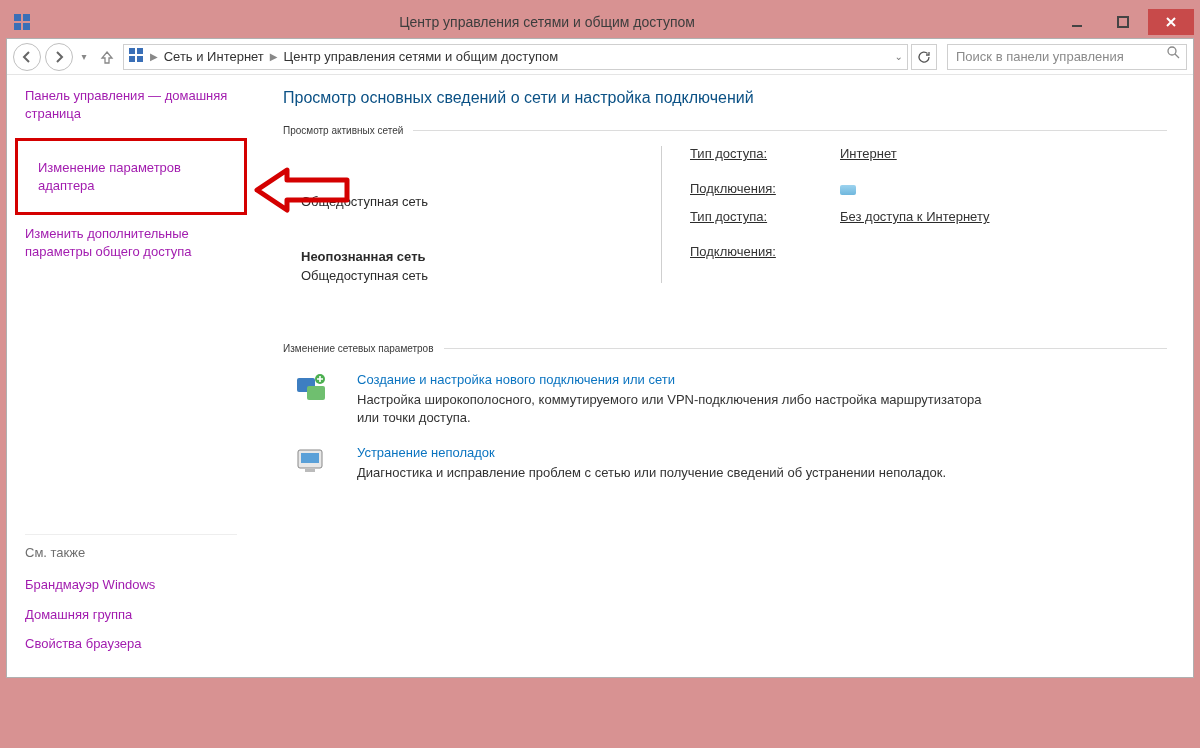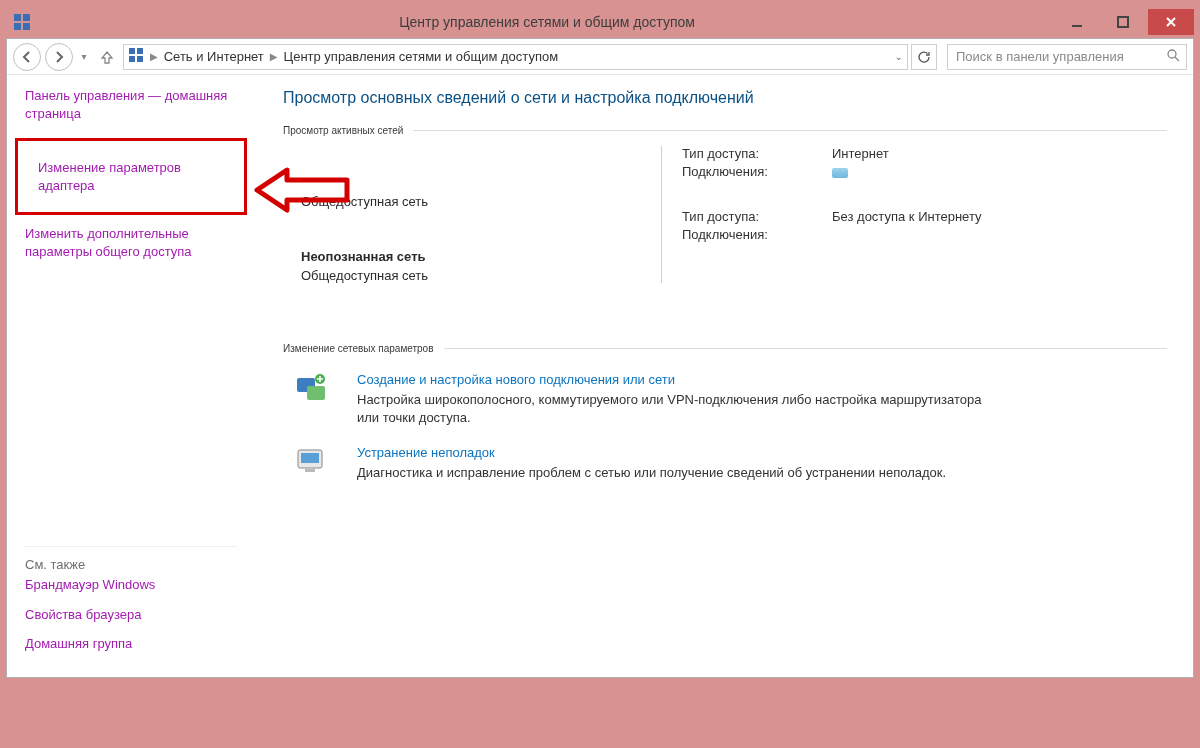--- a/index.html
+++ b/index.html
@@ -98,21 +98,20 @@
     display: flex; align-items:center; justify-content:center;
     margin-left: -1px;
     color: #555;
   }
   .searchbox {
     width: 240px;
     height: 26px;
     border: 1px solid #cfcfcf;
     margin-left: 6px;
     display: flex;
-    align-items: center;
     padding: 0 6px;
     color: #8a8a8a;
     position: relative;
   }
   .searchbox input {
     border: none;
     outline: none;
     width: 100%;
     font-size: 13px;
     color: #333;
@@ -141,21 +140,21 @@
     cursor: pointer;
   }
   .sidebar .highlighted {
     border: 3px solid #d40000;
     padding: 6px 8px;
     margin: 4px -10px 10px -10px;
   }
   .sidebar .spacer { flex: 1; }
   .sidebar .see-also {
     color: #6e6e6e;
-    margin-bottom: 4px;
+    margin-bottom: 16px;
     border-top: 1px solid #eee;
     padding-top: 10px;
   }
   .main {
     flex: 1;
     padding: 14px 26px 14px 28px;
     overflow-y: auto;
     color: #2b2b2b;
     position: relative;
   }
@@ -192,25 +191,26 @@
     width: 330px;
   }
   .network-name {
     font-weight: 700;
   }
   .network-type {
     margin-top: 4px;
   }
   .network-right {
     border-left: 1px solid #cfcfcf;
-    padding-left: 20px;
+    padding-left: 28px;
     display: grid;
     grid-template-columns: 150px auto;
-    row-gap: 3px;
+    row-gap: 20px;
     align-content: start;
+    text-decoration: underline;
   }
   .network-right .label { color: #333; }
   .network-right .val { color: #333; }
   .change-section {
     margin-top: 60px;
   }
   .action-row {
     display: flex;
     gap: 30px;
     padding: 8px 0 10px 12px;
@@ -330,22 +330,22 @@
     <div class="content">
       <div class="sidebar">
         <a>Панель управления — домашняя страница</a>
         <div class="highlighted">
           <a style="margin:12px">Изменение параметров адаптера</a>
         </div>
         <a>Изменить дополнительные параметры общего доступа</a>
         <div class="spacer"></div>
         <div class="see-also">См. также</div>
         <a>Брандмауэр Windows</a>
+        <a>Домашняя группа</a>
         <a>Свойства браузера</a>
-        <a>Домашняя группа</a>
       </div>
 
       <div class="main">
         <h1>Просмотр основных сведений о сети и настройка подключений</h1>
 
         <div class="section-label">
           <span>Просмотр активных сетей</span>
           <span class="line"></span>
         </div>
 

